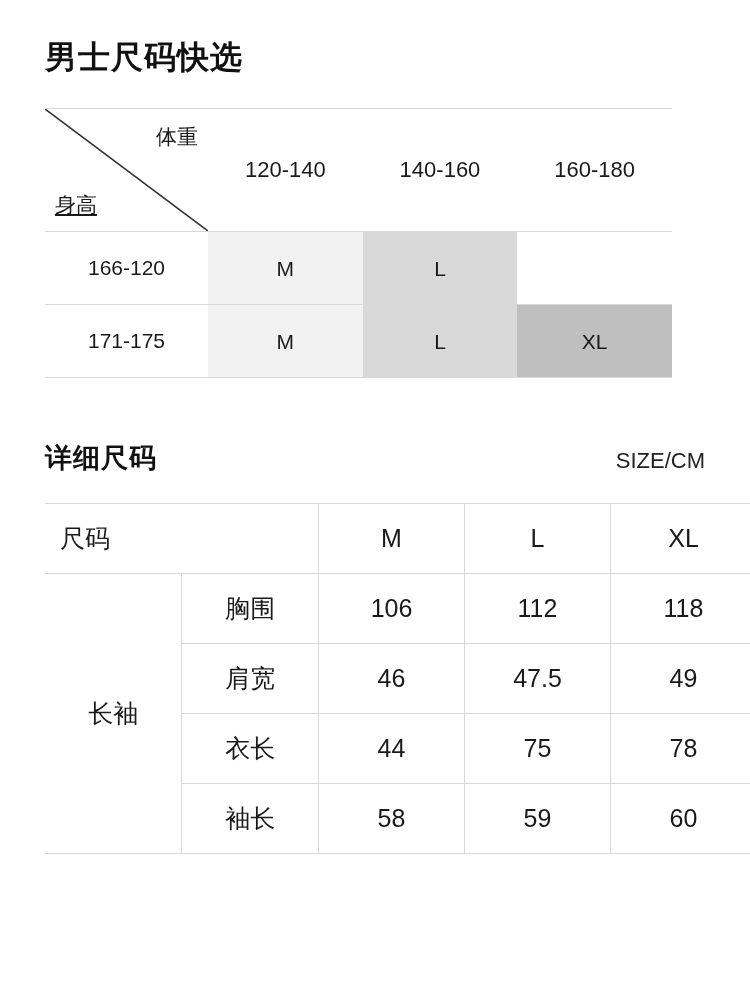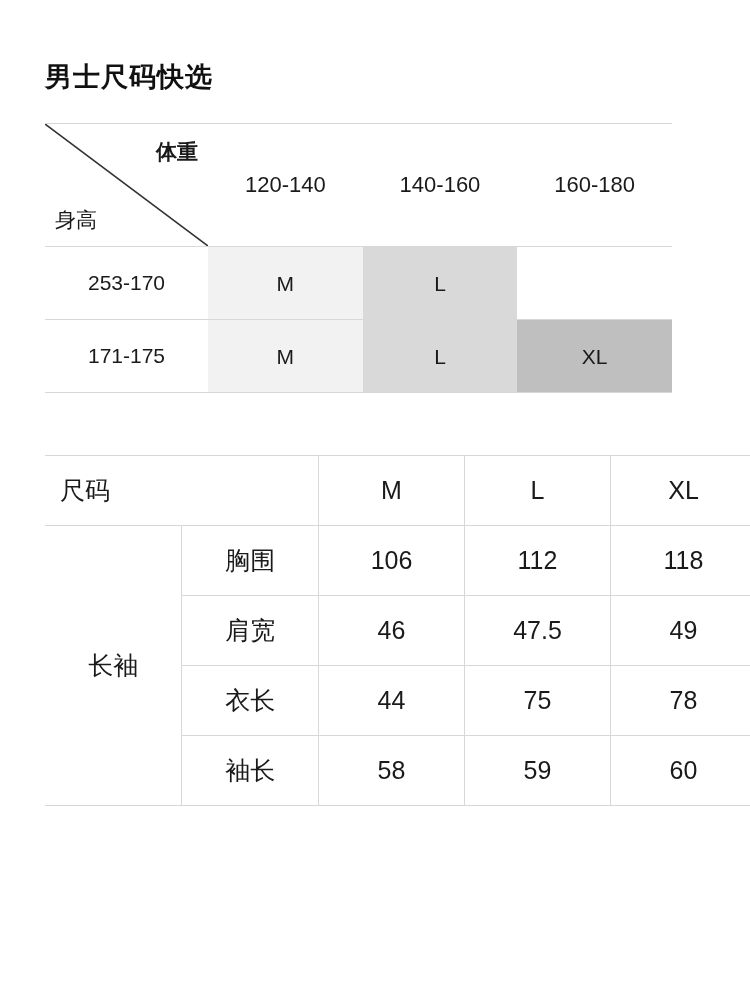--- a/index.html
+++ b/index.html
@@ -14,25 +14,25 @@
     color: #1a1a1a;
     overflow: hidden;
     position: relative;
   }
 
   
   .section-quick {
     padding: 0 45px;
   }
   .title-quick {
-    font-size: 27px;
+    font-size: 32px;
     font-weight: bold;
     letter-spacing: 1px;
     margin: 0;
-    padding-top: 59px;
+    padding-top: 36px;
     color: #111;
   }
 
   table {
     border-collapse: collapse;
     table-layout: fixed;
   }
 
   .quick-table {
     margin-top: 28px;
@@ -62,27 +62,27 @@
     left: 0;
     top: 0;
     width: 100%;
     height: 100%;
   }
   .corner-cell .weight-label {
     position: absolute;
     right: 10px;
     top: 14px;
     font-size: 21px;
-    font-weight: bold;
   }
   .corner-cell .height-label {
     position: absolute;
     left: 10px;
     bottom: 12px;
     font-size: 21px;
+    text-decoration: underline;
   }
 
   .quick-table .col-head {
     height: 122px !important;
     font-size: 22px;
     vertical-align: middle;
   }
   .quick-table .row-head {
     font-size: 21px;
   }
@@ -169,21 +169,21 @@
           </svg>
           <span class="weight-label">体重</span>
           <span class="height-label">身高</span>
         </td>
         <td class="col-head">120-140</td>
         <td class="col-head">140-160</td>
         <td class="col-head">160-180</td>
       </tr>
 
       <tr>
-        <td class="row-head">253-170</td>
+        <td class="row-head">166-120</td>
         <td class="sh-1">
             <span class="cell-val">M</span>
           </td>
         <td class="sh-2">
             <span class="cell-val">L</span>
           </td>
         <td class="sh-0">
             <span class="cell-val"></span>
           </td>
       </tr>
@@ -200,20 +200,24 @@
             <span class="cell-val">XL</span>
           </td>
       </tr>
 
 
     </tbody>
   </table>
 </div>
 
 <div class="section-detail">
+  <div class="detail-head">
+    <h2 class="title-detail">详细尺码</h2>
+    <span class="unit-label">SIZE/CM</span>
+  </div>
 
   <table class="detail-table">
     <tbody>
       <tr>
         <td class="c-size-label" colspan="2">尺码</td>
         <td class="c-val vline-col">M</td>
         <td class="c-val vline-col">L</td>
         <td class="c-val vline-col">XL</td>
       </tr>
 

